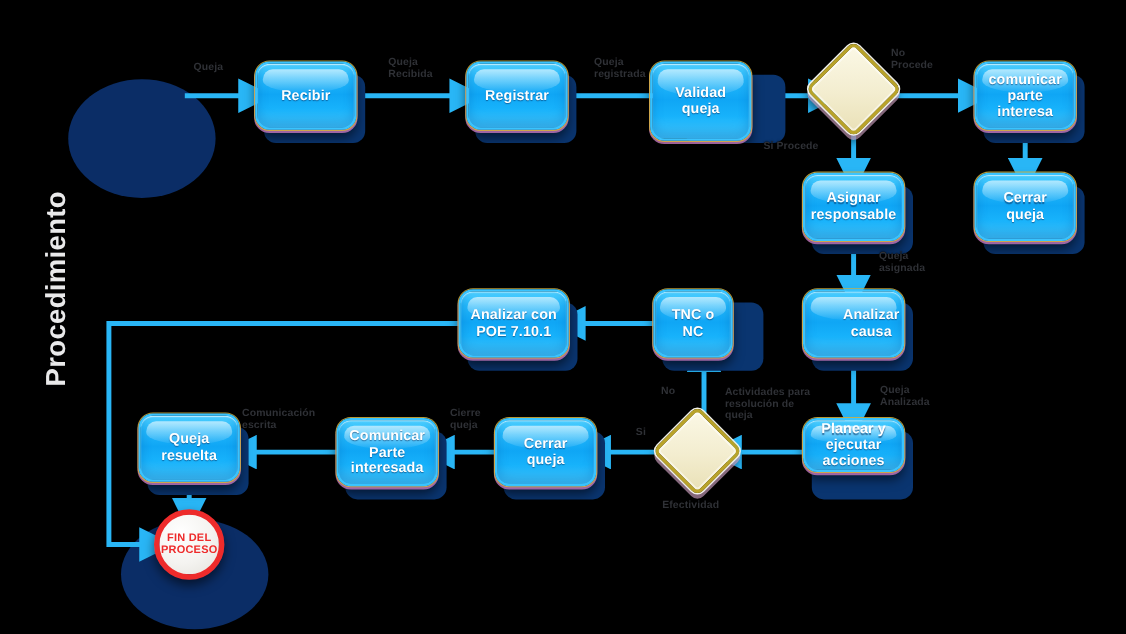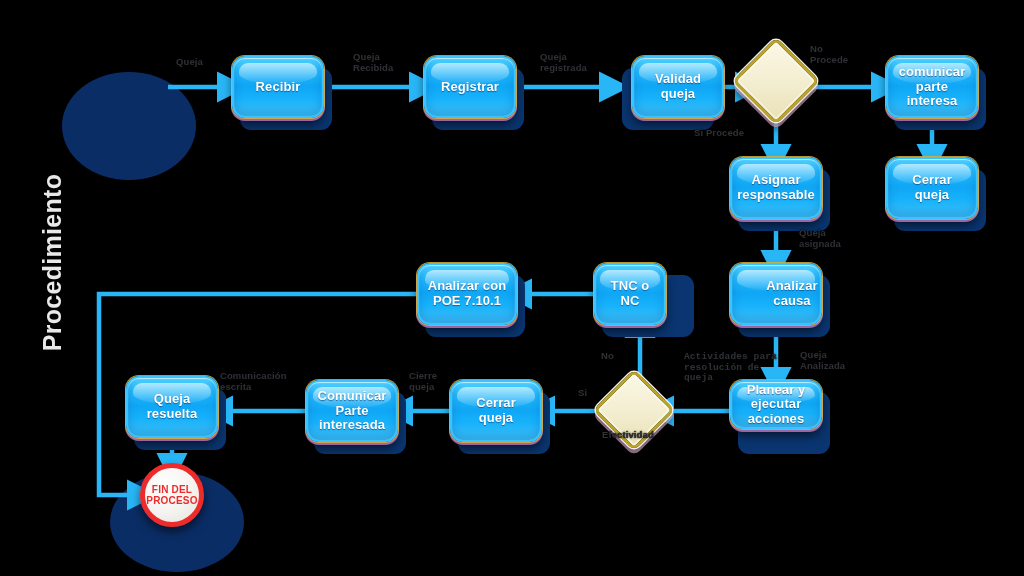--- a/index.html
+++ b/index.html
@@ -222,21 +222,21 @@
   <div class="plate" style="left:134px;top:388px;width:92px;height:62px;"></div>
 
   <div class="node" style="left:424px;top:56px;width:92px;height:62px;">
     <span class="lbl" style="white-space: pre-line;">Registrar</span>
   </div>
 
   <div class="node" style="left:232px;top:56px;width:92px;height:62px;">
     <span class="lbl" style="white-space: pre-line;">Recibir</span>
   </div>
 
-  <div class="node" style="left:632px;top:56px;width:92px;height:62px;">
+  <div class="node" style="left:591px;top:56px;width:92px;height:72px;">
     <span class="lbl" style="white-space: pre-line;">Validad
 queja</span>
   </div>
 
   <div class="diamond" style="left:745px;top:50px;width:62px;height:62px;"></div>
 
   <div class="node" style="left:886px;top:56px;width:92px;height:62px;">
     <span class="lbl" style="white-space: pre-line;">comunicar
 parte
 interesa</span>
@@ -300,25 +300,25 @@
   <div class="elabel" style="left: 353px; top: 52px; white-space: pre-line;">Queja
 Recibida</div>
   <div class="elabel" style="left: 540px; top: 52px; white-space: pre-line;">Queja
 registrada</div>
   <div class="elabel" style="left: 810px; top: 44px; white-space: pre-line;">No
 Procede</div>
   <div class="elabel" style="left: 694px; top: 128px; white-space: pre-line;">Si Procede</div>
   <div class="elabel" style="left: 799px; top: 228px; white-space: pre-line;">Queja
 asignada</div>
   <div class="elabel" style="left: 601px; top: 351px; white-space: pre-line;">No</div>
-  <div class="elabel" style="left: 684px; top: 352px; white-space: pre-line; font-family: Liberation Mono, monospace;">Actividades para
+  <div class="elabel" style="left: 659px; top: 352px; white-space: pre-line;">Actividades para
 resolución de
 queja</div>
   <div class="elabel" style="left: 800px; top: 350px; white-space: pre-line;">Queja
 Analizada</div>
   <div class="elabel" style="left: 578px; top: 388px; white-space: pre-line;">Si</div>
-  <div class="elabel" style="left: 602px; top: 430px; white-space: pre-line;">Efectividad</div>
+  <div class="elabel" style="left: 602px; top: 455px; white-space: pre-line;">Efectividad</div>
   <div class="elabel" style="left: 409px; top: 371px; white-space: pre-line;">Cierre
 queja</div>
   <div class="elabel" style="left: 220px; top: 371px; white-space: pre-line;">Comunicación
 escrita</div>
 
 </div>
 
 </body></html>

